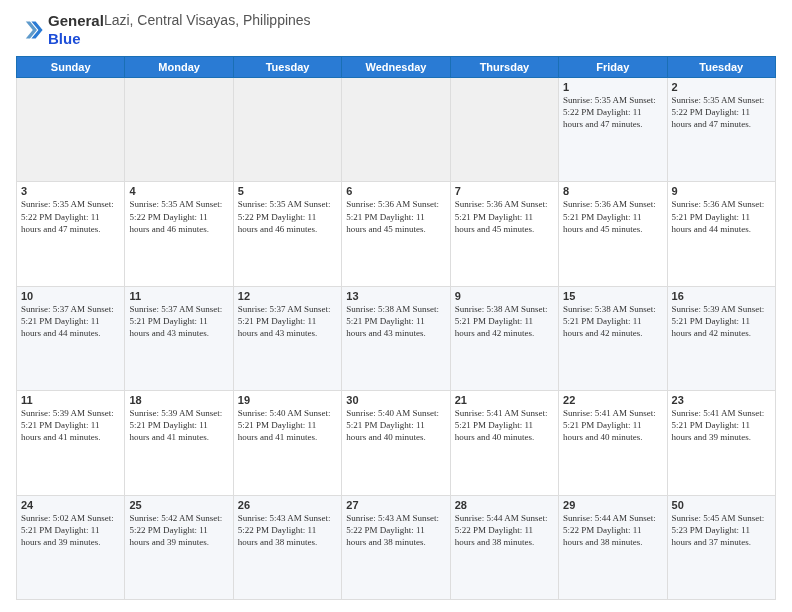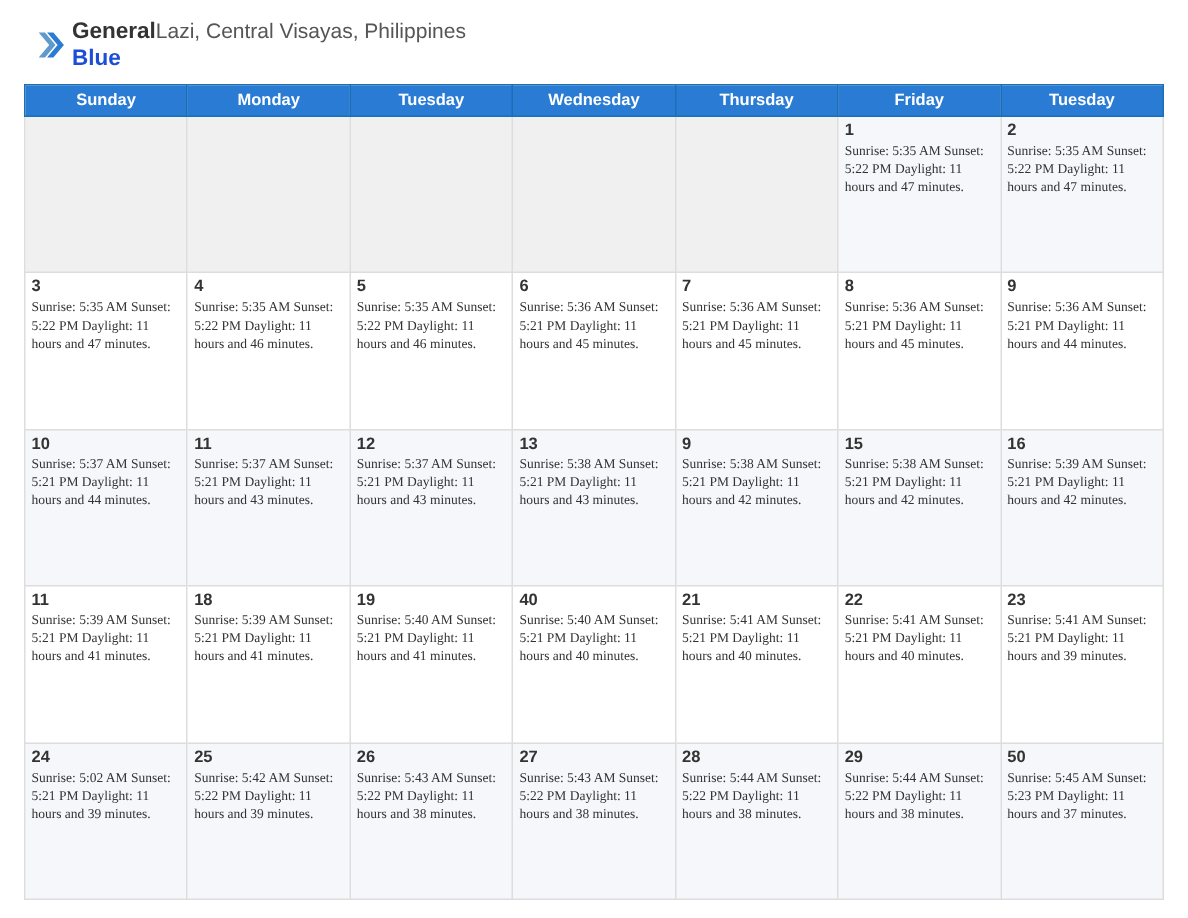--- a/index.html
+++ b/index.html
@@ -268,21 +268,21 @@
 and 41 minutes.</div>
           </td>
           <td>
             <span class="day-num">19</span>
             <div class="day-info">Sunrise: 5:40 AM
 Sunset: 5:21 PM
 Daylight: 11 hours
 and 41 minutes.</div>
           </td>
           <td>
-            <span class="day-num">40</span>
+            <span class="day-num">30</span>
             <div class="day-info">Sunrise: 5:40 AM
 Sunset: 5:21 PM
 Daylight: 11 hours
 and 40 minutes.</div>
           </td>
           <td>
             <span class="day-num">21</span>
             <div class="day-info">Sunrise: 5:41 AM
 Sunset: 5:21 PM
 Daylight: 11 hours

